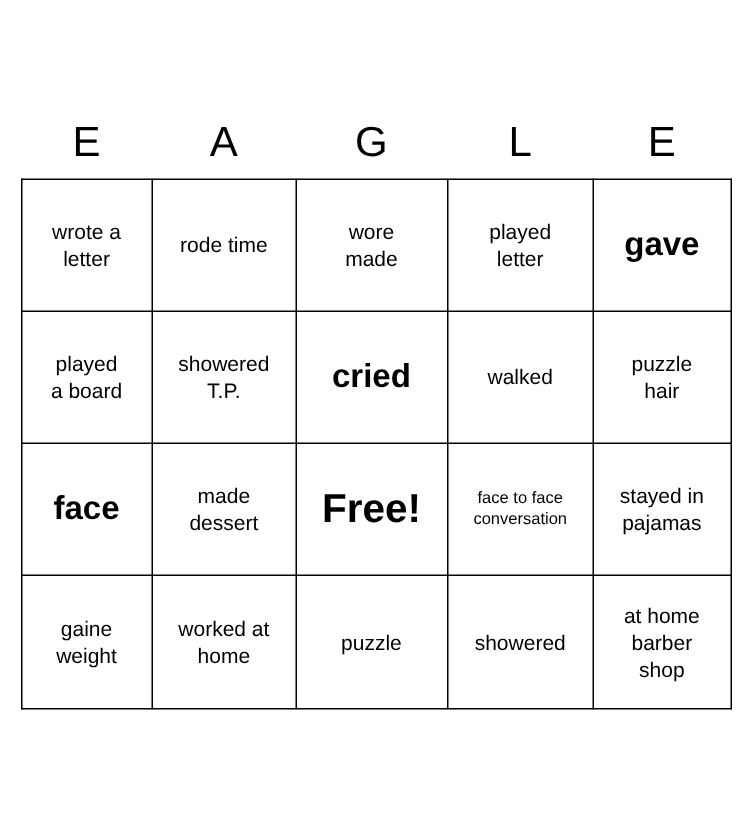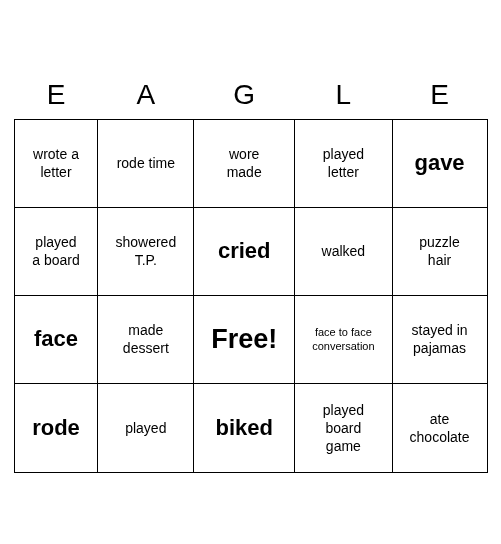--- a/index.html
+++ b/index.html
@@ -80,21 +80,21 @@
           <td class="bingo-cell">puzzle hair</td>
         </tr>
         <tr>
           <td class="bingo-cell large-text">face</td>
           <td class="bingo-cell">made dessert</td>
           <td class="bingo-cell free">Free!</td>
           <td class="bingo-cell small-text">face to face conversation</td>
           <td class="bingo-cell">stayed in pajamas</td>
         </tr>
         <tr>
-          <td class="bingo-cell large-text">rode</td>
-          <td class="bingo-cell">played</td>
-          <td class="bingo-cell large-text">biked</td>
-          <td class="bingo-cell">played board game</td>
-          <td class="bingo-cell">ate chocolate</td>
+          <td class="bingo-cell">gaine weight</td>
+          <td class="bingo-cell">worked at home</td>
+          <td class="bingo-cell">puzzle</td>
+          <td class="bingo-cell">showered</td>
+          <td class="bingo-cell">at home barber shop</td>
         </tr>
       </tbody>
   </table>
 </div>
 
 </body></html>

